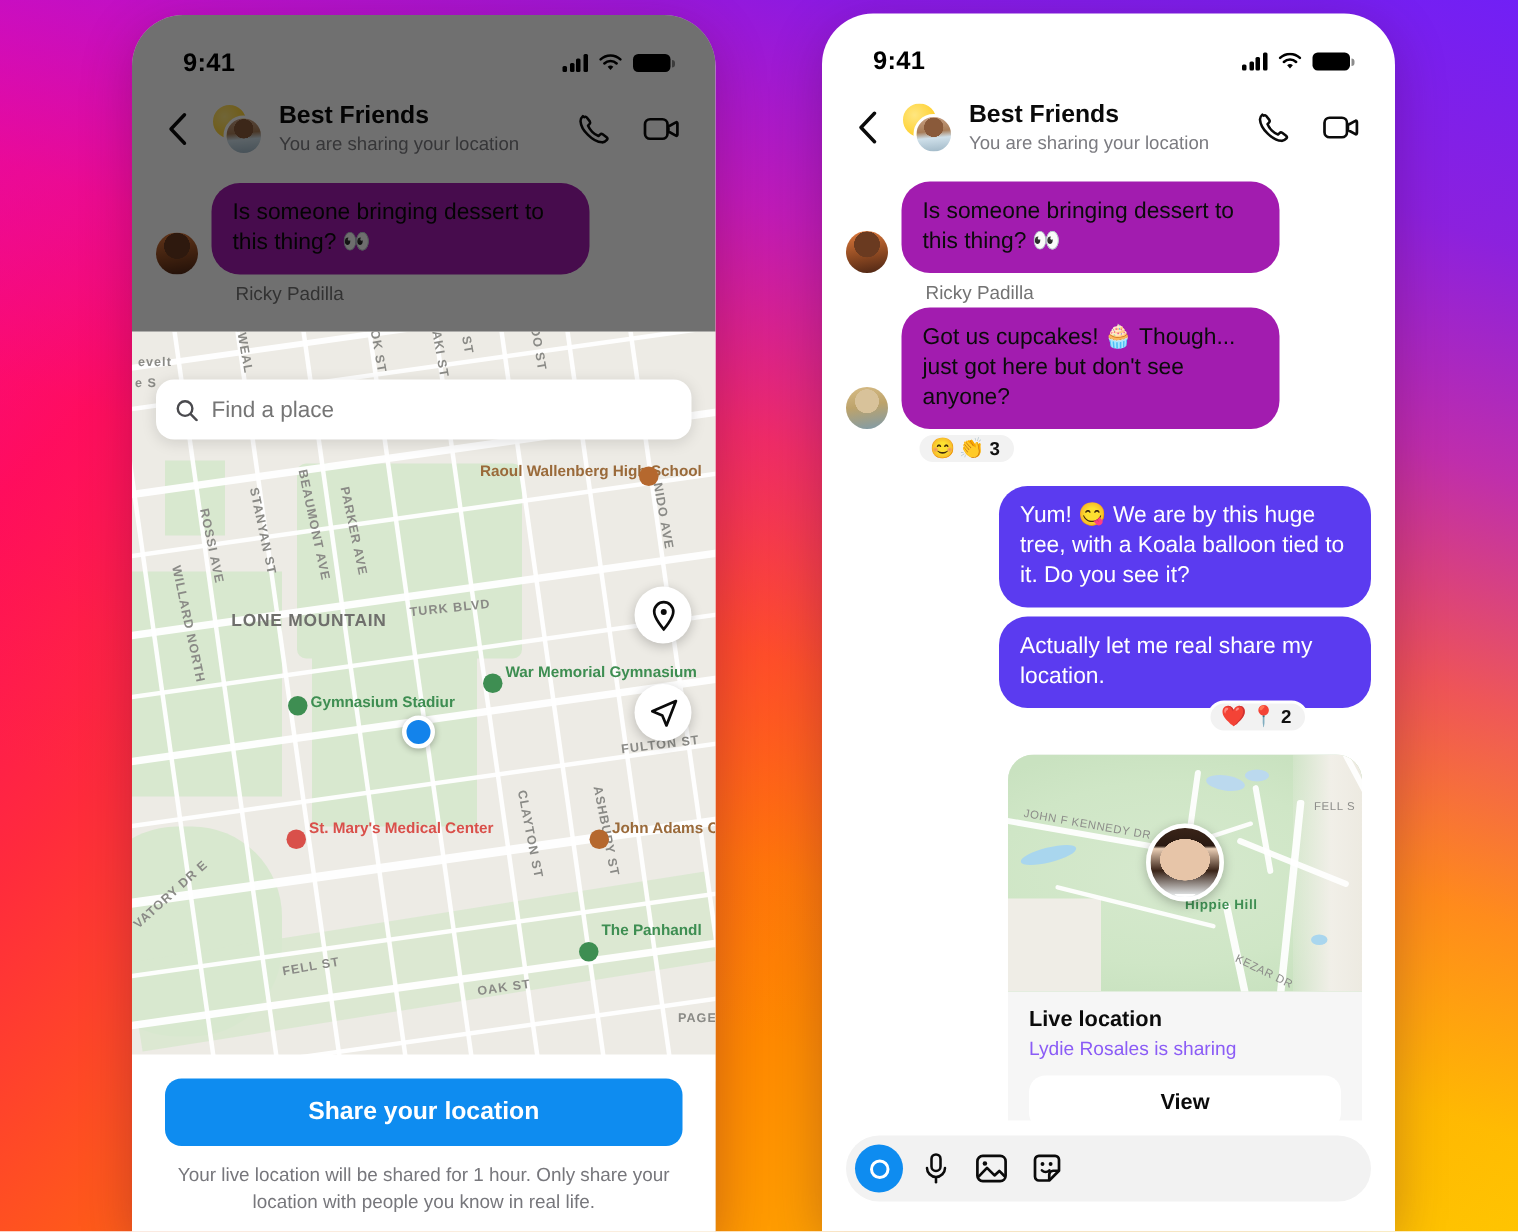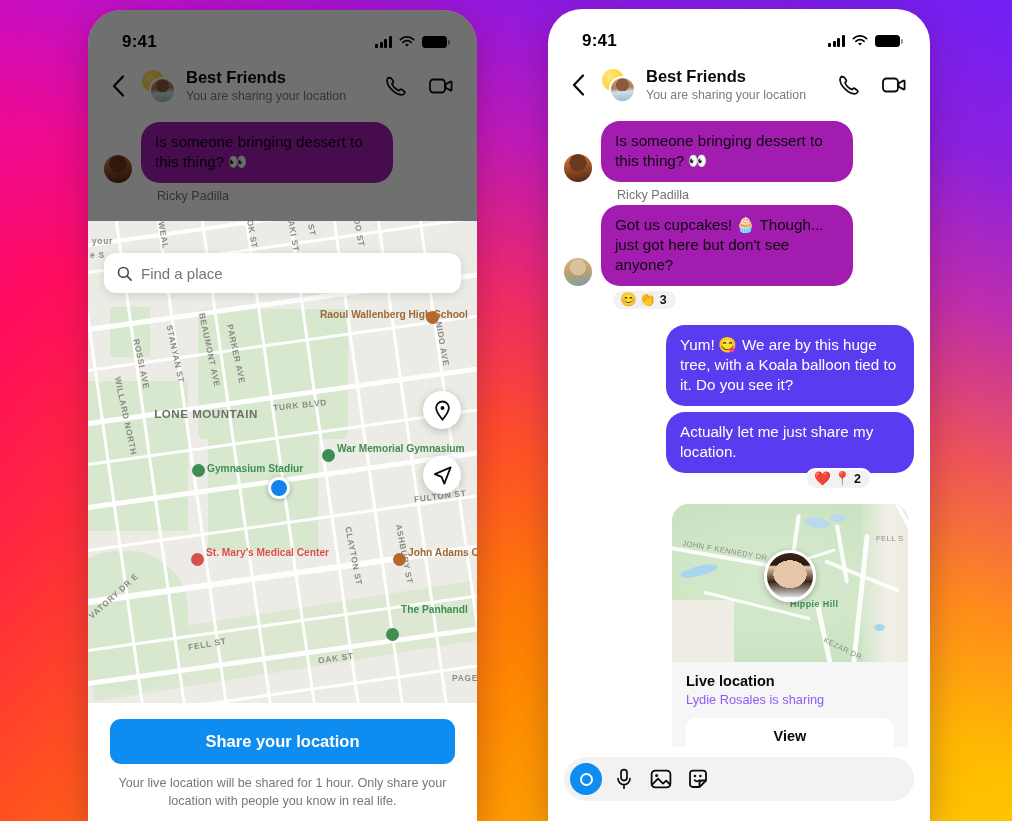--- a/index.html
+++ b/index.html
@@ -439,21 +439,21 @@
         <div class="mroad" style="left:20px;top:-30px;width:3px;height:560px;transform:rotate(-8deg);"></div>
         <div class="mroad" style="left:62px;top:-30px;width:3px;height:560px;transform:rotate(-8deg);"></div>
         <div class="mroad" style="left:104px;top:-30px;width:3px;height:560px;transform:rotate(-8deg);"></div>
         <div class="mroad" style="left:148px;top:-30px;width:3px;height:560px;transform:rotate(-8deg);"></div>
         <div class="mroad" style="left:192px;top:-30px;width:3px;height:560px;transform:rotate(-8deg);"></div>
         <div class="mroad" style="left:236px;top:-30px;width:3px;height:560px;transform:rotate(-8deg);"></div>
         <div class="mroad" style="left:280px;top:-30px;width:3px;height:560px;transform:rotate(-8deg);"></div>
         <div class="mroad" style="left:324px;top:-30px;width:3px;height:560px;transform:rotate(-8deg);"></div>
         <div class="mroad" style="left:366px;top:-30px;width:3px;height:560px;transform:rotate(-8deg);"></div>
 
-        <div class="mlbl" style="left:4px;top:15px;">your</div>
+        <div class="mlbl" style="left:4px;top:15px;">evelt</div>
         <div class="mlbl" style="left:2px;top:29px;">e S</div>
         <div class="mlbl" style="left:58px;top:6px;transform:rotate(80deg);">NWEAL</div>
         <div class="mlbl" style="left:150px;top:8px;transform:rotate(80deg);">OK ST</div>
         <div class="mlbl" style="left:190px;top:10px;transform:rotate(80deg);">AKI ST</div>
         <div class="mlbl" style="left:218px;top:4px;transform:rotate(80deg);">ST</div>
         <div class="mlbl" style="left:255px;top:5px;transform:rotate(80deg);">IDO ST</div>
 
         <div class="mlbl brown" style="left:232px;top:88px;text-align:right;line-height:1.2;width:100px;">Raoul Wallenberg High School</div>
         <div class="poi-dot" style="left:338px;top:90px;background:#B5682E;"></div>
 
@@ -483,21 +483,21 @@
         <div class="mlbl red" style="left:118px;top:326px;line-height:1.15;width:92px;">St. Mary's Medical Center</div>
 
         <div class="poi-dot" style="left:305px;top:332px;background:#B5682E;"></div>
         <div class="mlbl brown" style="left:320px;top:326px;line-height:1.15;width:80px;">John Adams Center</div>
 
         <div class="mlbl" style="left:-6px;top:370px;transform:rotate(-42deg);">VATORY DR E</div>
         <div class="mlbl" style="left:100px;top:418px;transform:rotate(-10deg);">FELL ST</div>
         <div class="mlbl" style="left:230px;top:432px;transform:rotate(-8deg);">OAK ST</div>
 
         <div class="poi-dot" style="left:298px;top:407px;background:#3E8E52;"></div>
-        <div class="mlbl green" style="left:313px;top:383px;">The Panhandl</div>
+        <div class="mlbl green" style="left:313px;top:394px;">The Panhandl</div>
         <div class="mlbl" style="left:364px;top:452px;">PAGE</div>
       </div>
 
       <div class="search-bar">
         <svg width="15" height="15" viewBox="0 0 16 16">
           <circle cx="6.8" cy="6.8" r="5.2" stroke="#4a4a4e" stroke-width="1.7" fill="none"></circle>
           <path d="M10.6 10.6 15 15" stroke="#4a4a4e" stroke-width="1.7" stroke-linecap="round"></path>
         </svg>
         <input readonly="" placeholder="Find a place" style="">
       </div>
@@ -591,21 +591,21 @@
           <span class="emo">👏</span>
           <span>3</span>
         </div>
       </div>
 
       <div class="msg-row out" style="margin-top:14px;">
         <div class="bubble out" style="max-width:248px;">Yum! 😋 We are by this huge tree, with a Koala balloon tied to it. Do you see it?</div>
       </div>
 
       <div class="msg-row out" style="margin-top:6px;">
-        <div class="bubble out" style="max-width:248px;">Actually let me just share my location.</div>
+        <div class="bubble out" style="max-width:248px;">Actually let me real share my location.</div>
       </div>
       <div class="react-wrap-out">
         <div class="reactions">
           <span class="emo">❤️</span>
           <span class="emo">📍</span>
           <span>2</span>
         </div>
       </div>
 
       <div class="loc-card">

